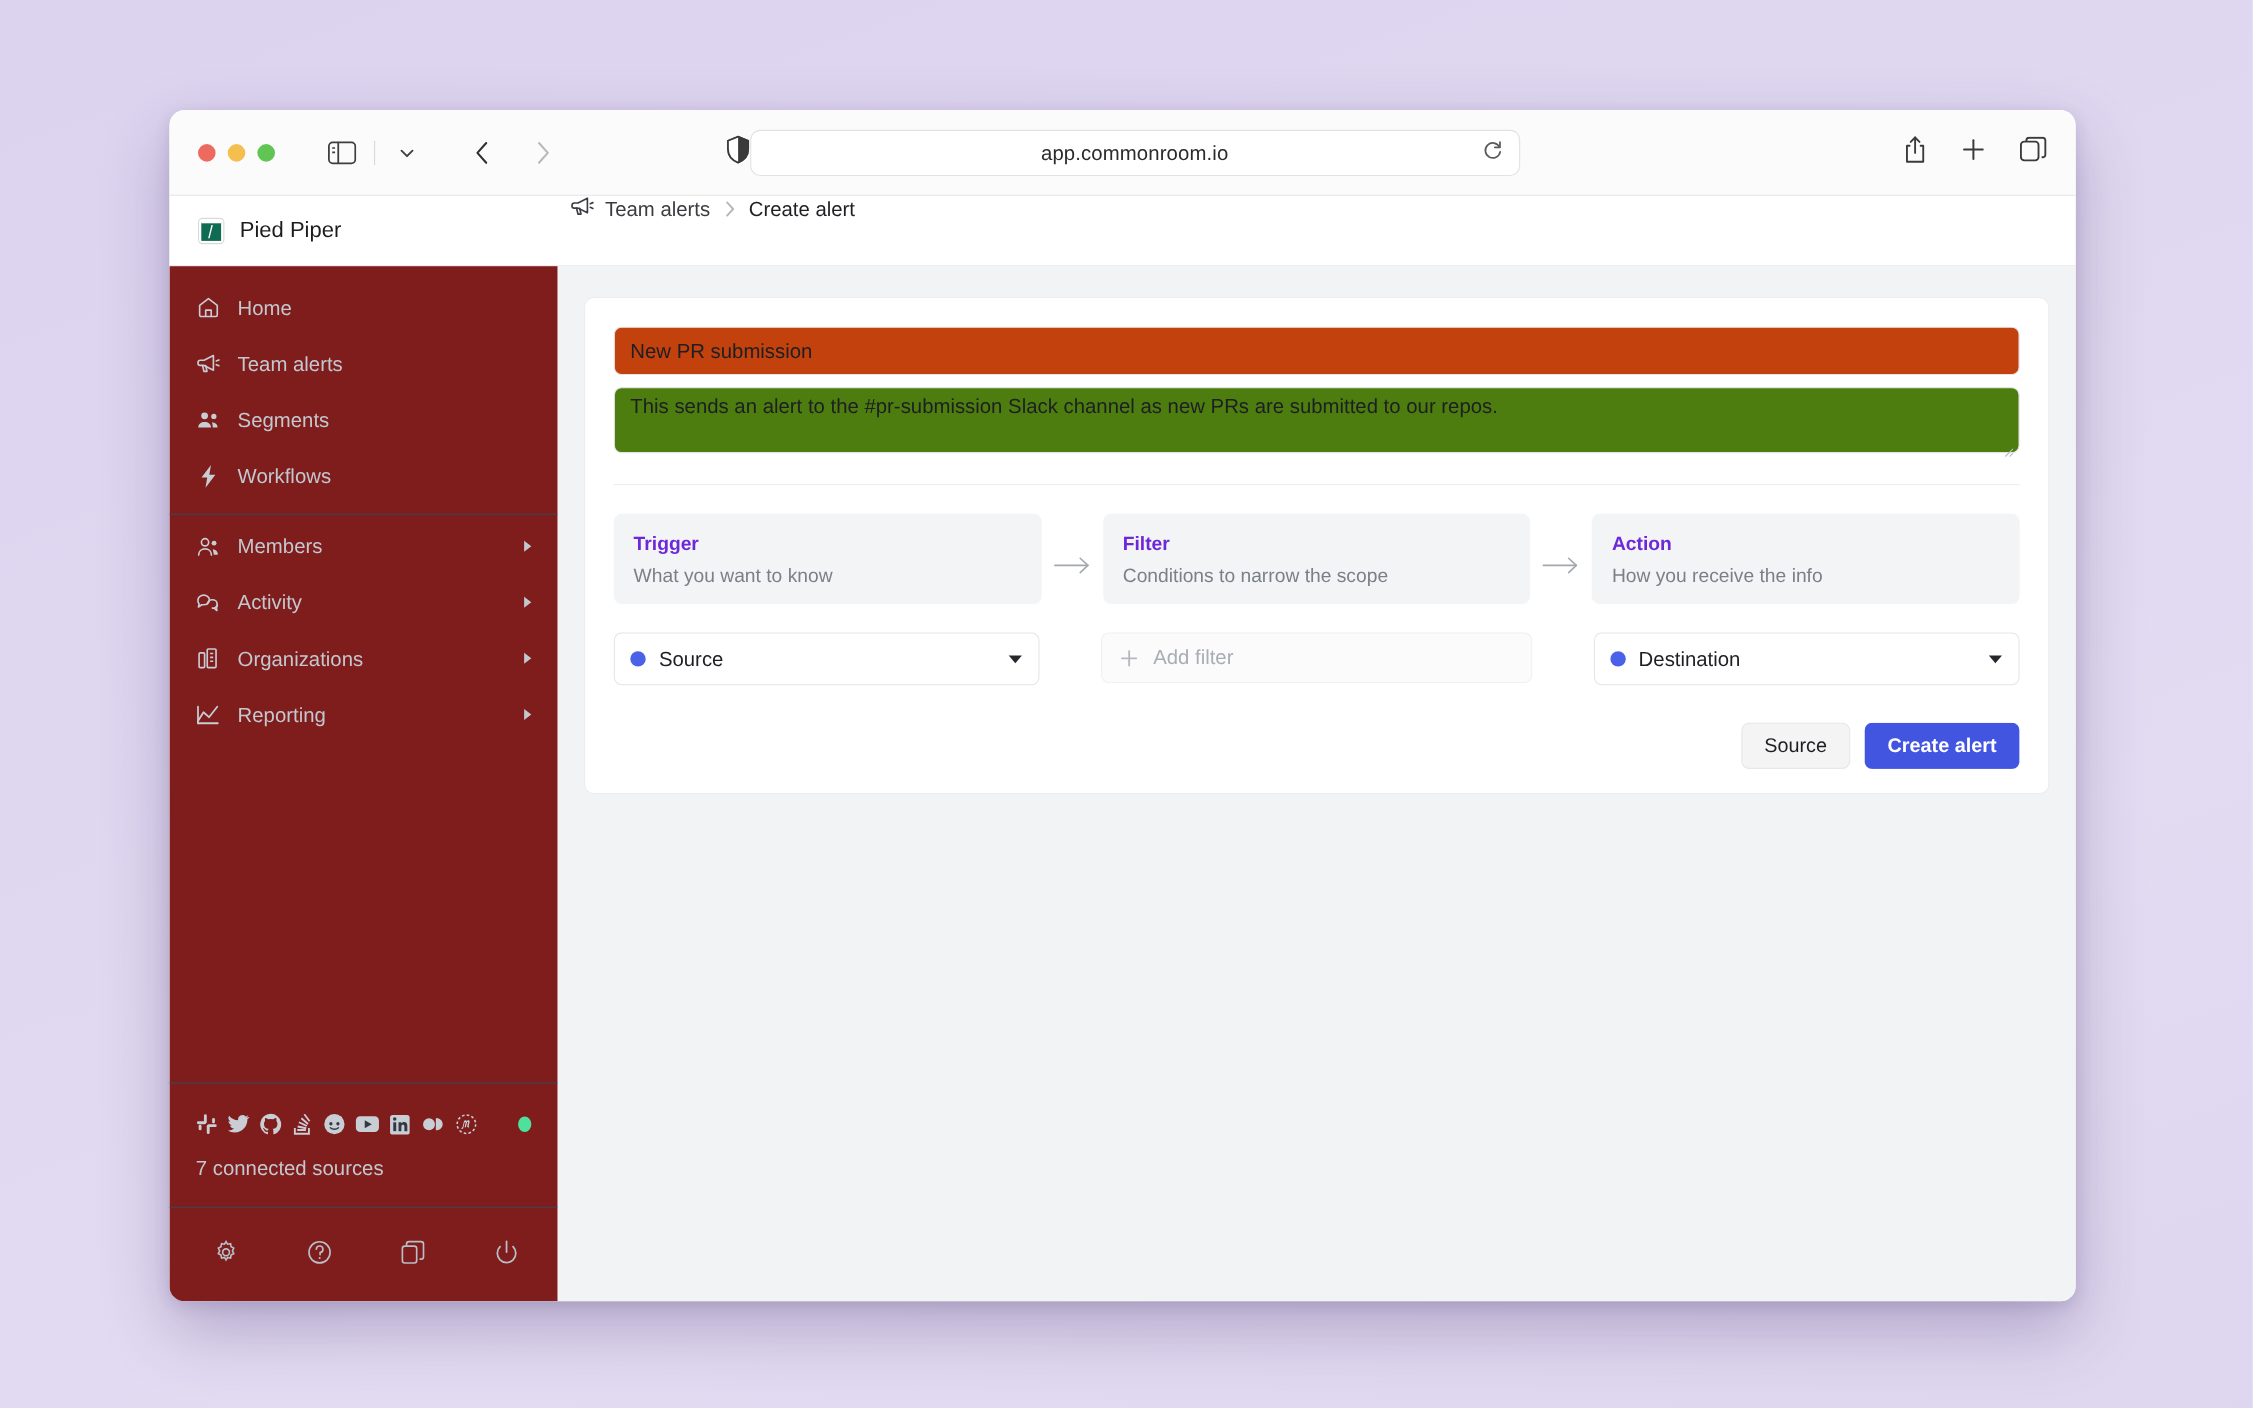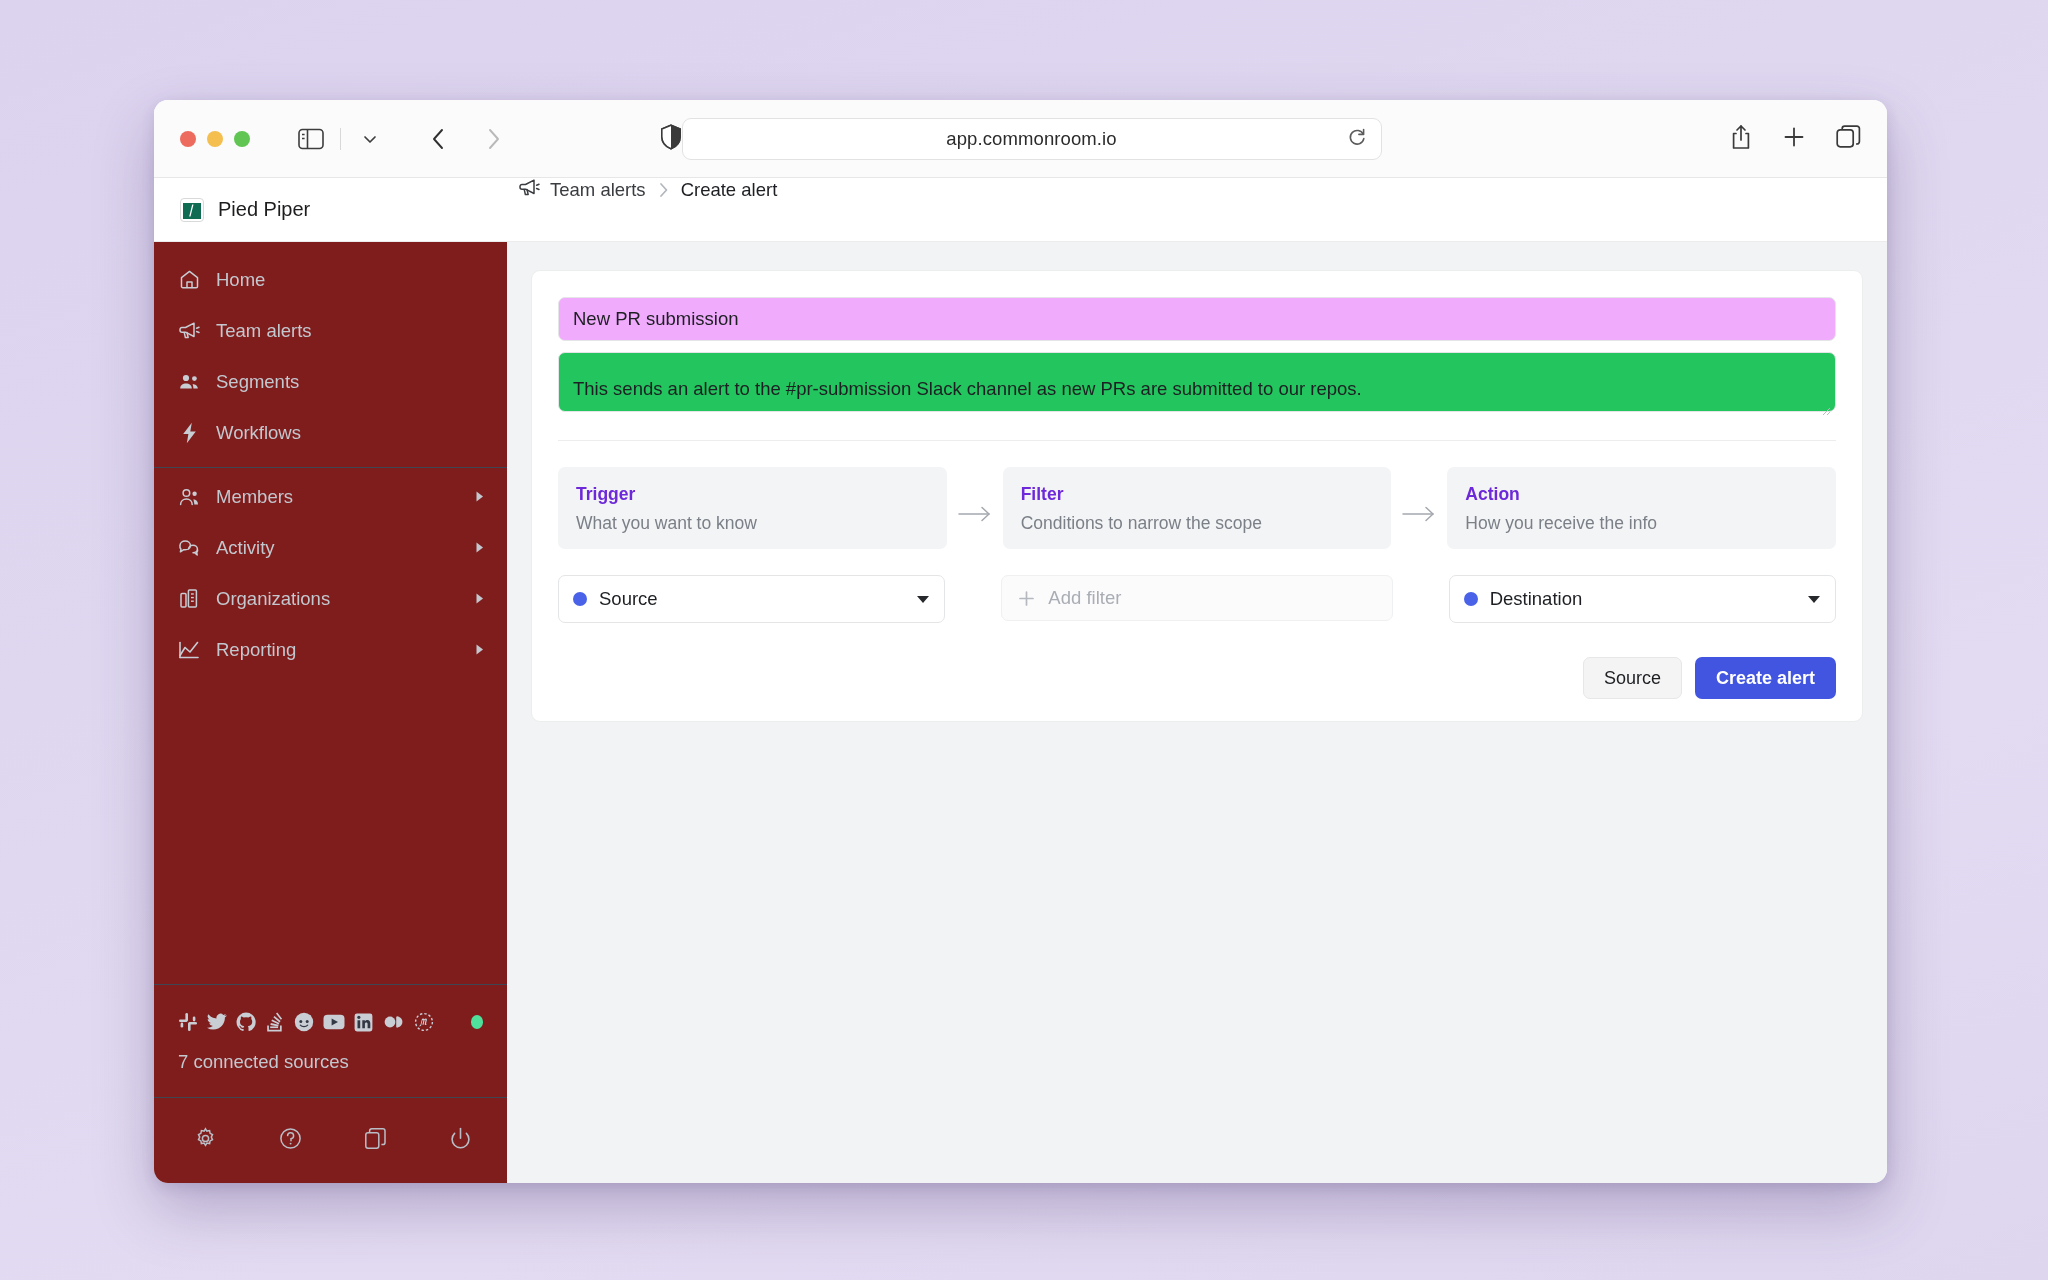--- a/index.html
+++ b/index.html
@@ -171,32 +171,32 @@
     border: 1px solid #eceded;
     padding: 26px 26px 22px;
   }
   .field-input {
     width: 100%; height: 44px;
     border: 1px solid #e4e5e7;
     border-radius: 7px;
     padding: 0 14px;
     font-size: 18.5px; color: #1d1f23;
     font-family: "Liberation Sans", sans-serif;
-    background: #f0abfc;
+    background: #c2410c;
     display: flex; align-items: center;
   }
   .field-textarea {
     width: 100%; height: 60px;
     margin-top: 11px;
     border: 1px solid #e4e5e7;
     border-radius: 7px;
-    padding: 24px 14px;
+    padding: 4px 14px;
     font-size: 18.5px; color: #1d1f23;
     font-family: "Liberation Sans", sans-serif;
-    background: #22c55e;
+    background: #4d7c0f;
     position: relative;
     line-height: 1.35;
   }
   .resize-grip {
     position: absolute; right: 4px; bottom: 3px;
     width: 10px; height: 10px; color: #b9bbbe;
   }
   .divider { height: 1px; background: #ededee; margin: 28px 0 26px; }
 
   .steps { display: flex; align-items: stretch; gap: 0; }

